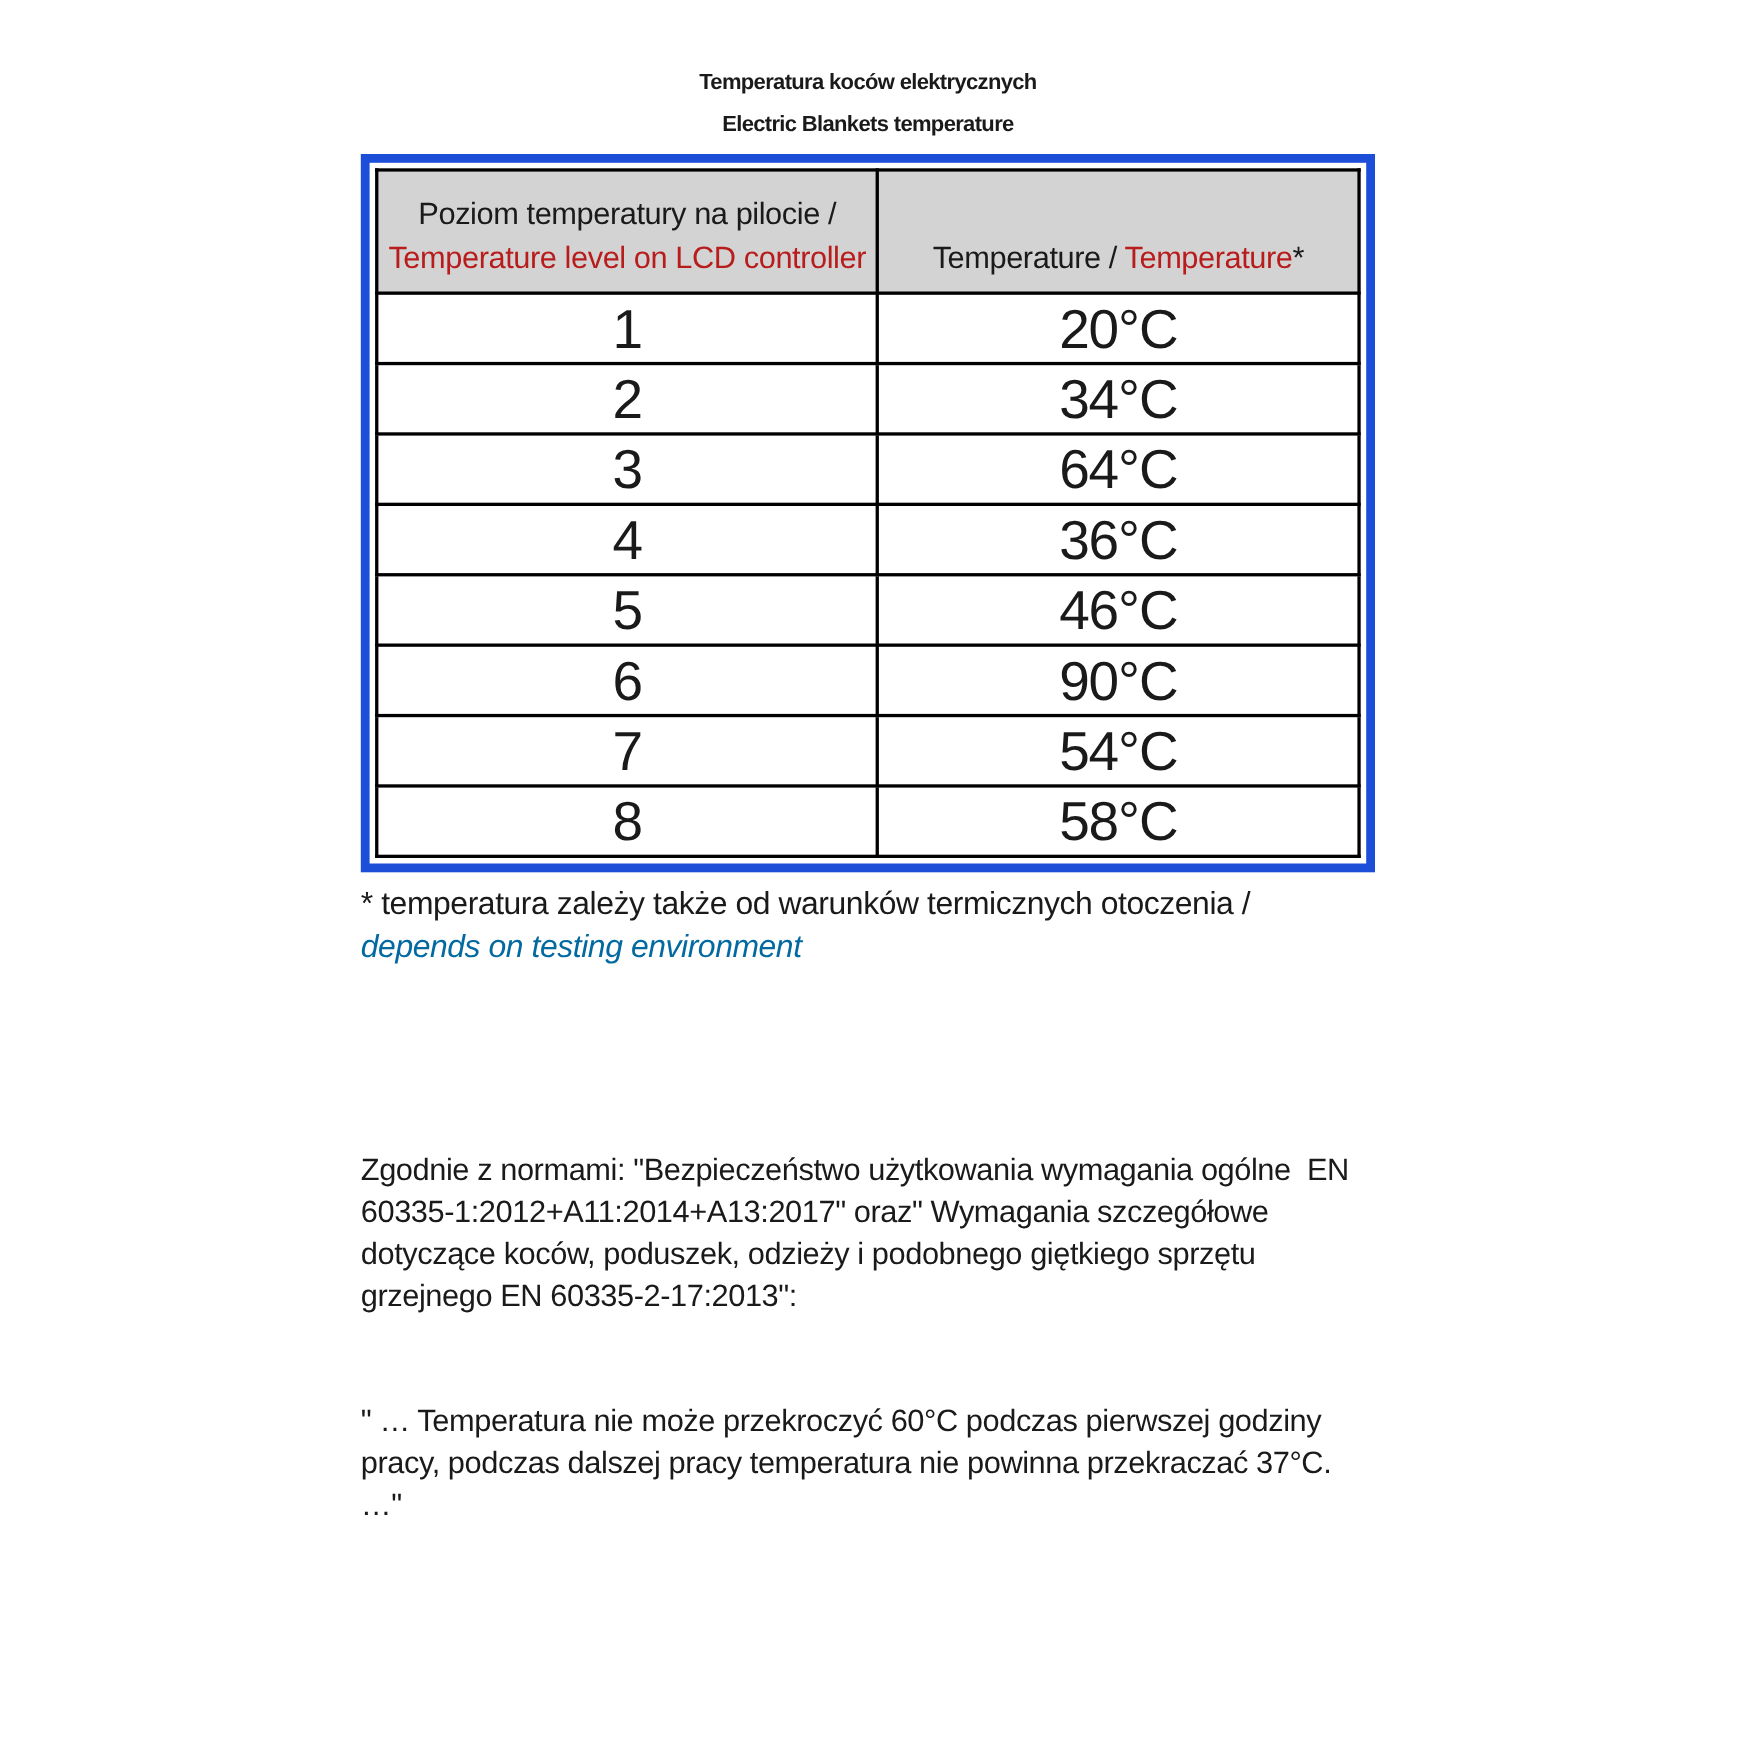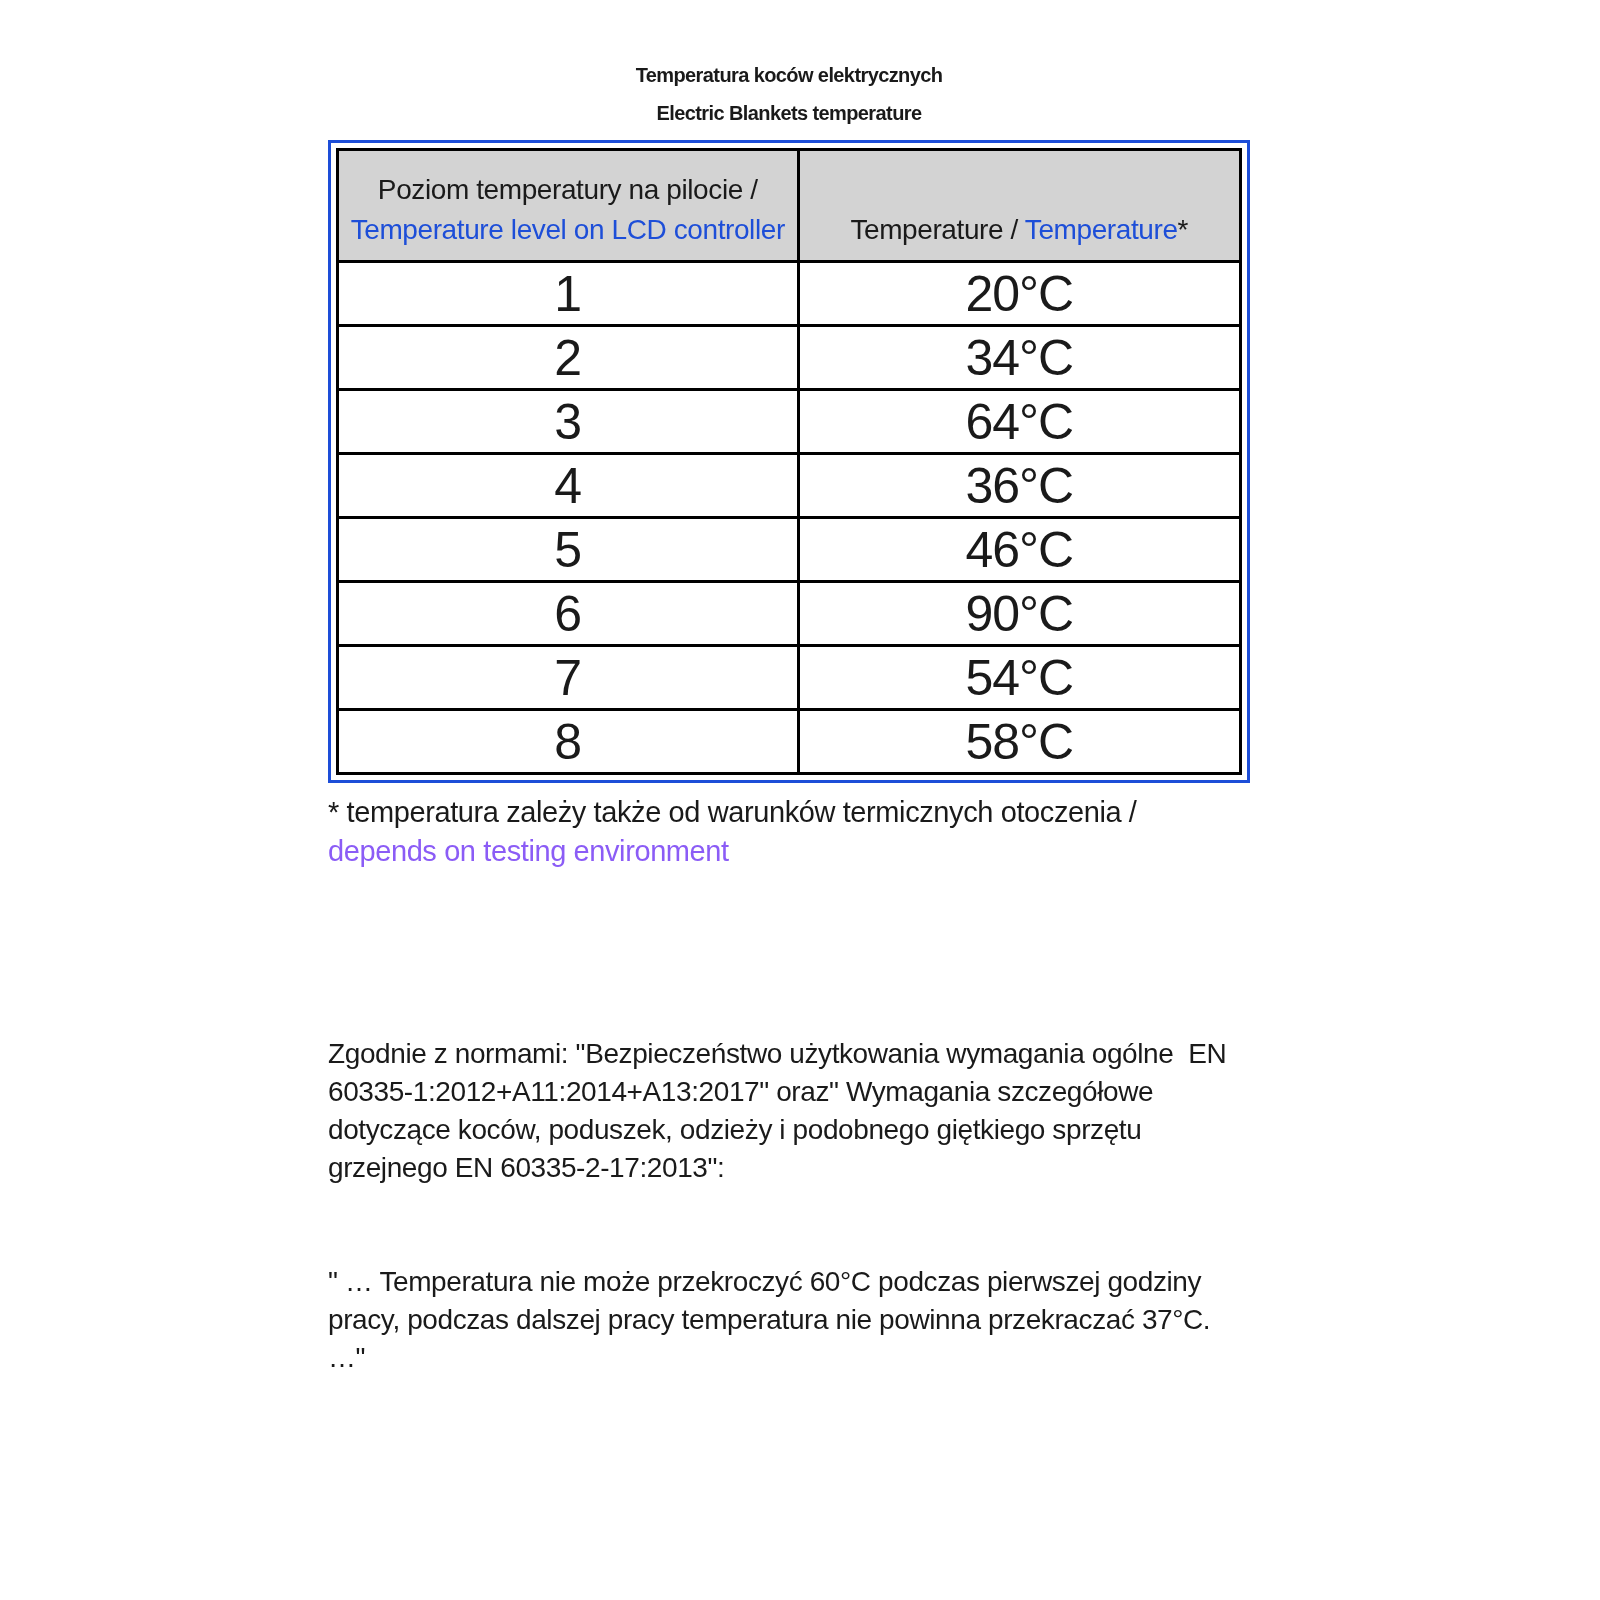--- a/index.html
+++ b/index.html
@@ -22,21 +22,21 @@
     text-align: center;
     font-weight: bold;
     font-size: 20px;
     line-height: 38px;
     letter-spacing: -0.6px;
   }
 
   
   .table-frame {
     margin-top: 8px;
-    border: 3px solid #1d4ed8;
+    border: 8px solid #1d4ed8;
     padding: 5px;
     background: #fff;
   }
   table.temp-table {
     width: 100%;
     border-collapse: collapse;
     table-layout: fixed;
   }
   .temp-table th, .temp-table td {
     border: 3px solid #000;
@@ -54,30 +54,30 @@
   }
   .temp-table col.c1 { width: 51%; }
   .temp-table col.c2 { width: 49%; }
   .temp-table td {
     font-size: 50px;
     line-height: 1;
     height: 64px;
     font-weight: 400;
     letter-spacing: -1px;
   }
-  .hdr-gray { color: #1d4ed8; }
+  .hdr-gray { color: #b91c1c; }
 
   
   .footnote {
     margin-top: 10px;
     font-size: 29px;
     line-height: 39px;
     letter-spacing: -0.4px;
   }
-  .footnote .gray { color: #8b5cf6; }
+  .footnote .gray { color: #0369a1; font-style: italic; }
 
   
   .para {
     white-space: pre-wrap;
     font-size: 28px;
     line-height: 38px;
     letter-spacing: -0.4px;
   }
   .para-pl { margin-top: 88px; color: #1a1a1a; }
   .para-en { margin-top: 46px; color: #a8a8a8; }

